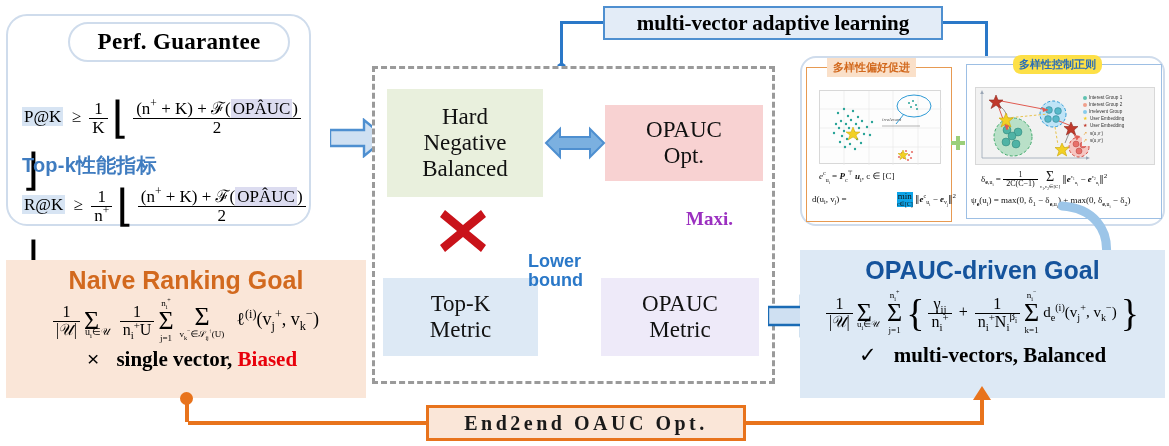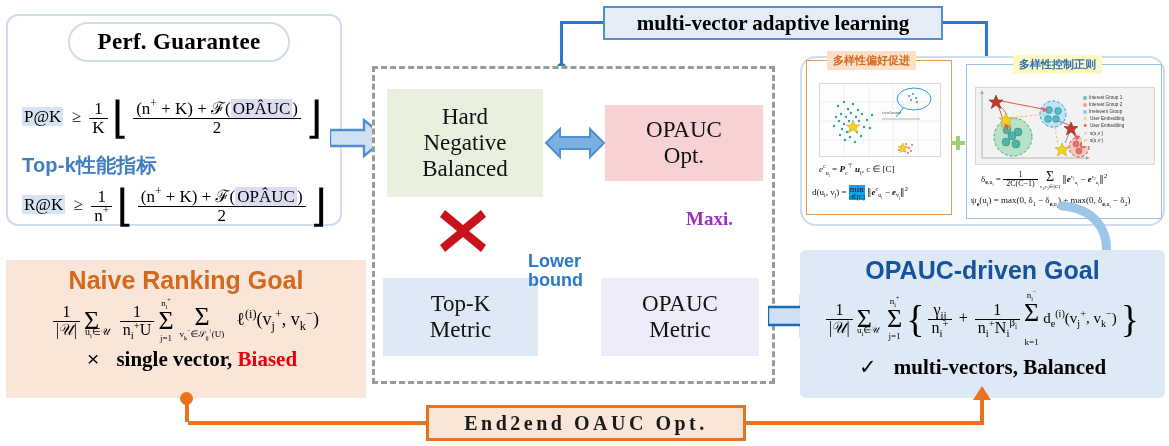--- a/index.html
+++ b/index.html
@@ -14,24 +14,24 @@
     position: relative;
     width: 1169px;
     height: 446px;
     background: #ffffff;
     overflow: hidden;
   }
   .abs { position: absolute; }
 
   
   #perf-card {
-    left: 6px; top: 14px; width: 336px; height: 212px;
+    left: 6px; top: 14px; width: 305px; height: 212px;
     background: #ffffff;
     border: 2.5px solid #cfdcec;
-    border-radius: 12px;
+    border-radius: 21px;
   }
   #perf-title {
     left: 60px; top: 6px; width: 222px; height: 40px;
     background: #ffffff;
     border: 2.5px solid #cfdcec;
     border-radius: 20px;
     display: flex; align-items: center; justify-content: center;
     font-family: "Liberation Serif", serif;
     font-weight: bold;
     font-size: 23px;
@@ -123,34 +123,34 @@
     font-family: "Liberation Serif", serif; font-weight: bold;
     font-size: 21px; color: #000;
   }
 
   
   #right-card {
     left: 800px; top: 56px; width: 365px; height: 170px;
     background: #ffffff; border: 2.5px solid #cfdcec; border-radius: 16px;
   }
   #sub-left {
-    left: 806px; top: 60px; width: 146px; height: 155px;
+    left: 806px; top: 67px; width: 146px; height: 155px;
     background: #ffffff; border: 1.6px solid #e79a52;
   }
   #sub-right {
     left: 966px; top: 64px; width: 196px; height: 155px;
     background: #ffffff; border: 1.6px solid #9dbfe4;
   }
   .sub-tag {
     position: absolute; top: -10px;
     font-family: "Liberation Sans", sans-serif; font-weight: bold;
     font-size: 11px; padding: 2px 6px; white-space: nowrap;
   }
   #tag-left  { left: 20px; background: #fae0c9; color: #d2691e; }
-  #tag-right { left: 46px; background: #fef9c3; color: #2a6db5; }
+  #tag-right { left: 46px; background: #fde047; color: #2a6db5; border-radius: 8px; }
 
   .plot-frame {
     position:absolute; background: #fdfdfd; border: 1px solid #d8d8d8;
   }
   #plotL { left: 12px; top: 22px; width: 122px; height: 74px; }
   #plotR { left: 8px; top: 22px; width: 180px; height: 78px; background: #f2f2f2; }
 
   .fx { position:absolute; font-family: "Liberation Serif", serif; color:#111; white-space: nowrap; }
 
   #plus-sign { left: 949px; top: 135px; width: 18px; height: 18px; }
@@ -163,21 +163,20 @@
     padding: 2px 1px;
   }
   .legend-row { display:flex; align-items:center; gap:2px; white-space: nowrap; }
   .lg-dot { width:4px; height:4px; border-radius:50%; display:inline-block; flex:none; }
   .lg-star { font-size: 5px; line-height: 1; flex:none; width: 5px;}
 
   
   #opauc-goal {
     left: 800px; top: 250px; width: 365px; height: 148px;
     background: #dde9f5;
-    border-radius: 6px;
   }
   #goal-title {
     width:100%; text-align:center; margin-top: 6px;
     font-family: "Liberation Sans", sans-serif; font-weight: bold;
     font-size: 25px; color: #15539c;
   }
   #goal-formula {
     margin-top: 6px; text-align:center;
     font-family:"Liberation Serif", serif; font-size: 16px; color:#000;
   }
@@ -397,21 +396,21 @@
         <path d="M84 23 L76 33" stroke="#2f9bd6" stroke-width="1" fill="none"></path>
         <line x1="62" y1="35" x2="100" y2="35" stroke="#6a6a6a" stroke-width="0.5"></line>
       </svg>
       <div class="fx" style="left:62px; top:26px; font-size:5px; font-style:italic; color:#555;">irrelevent</div>
     </div>
     <div class="fx" style="left:12px; top:103px; font-size:9px;">
       <i>e</i><sup style="font-size:6px;">c</sup><sub style="font-size:6px;">u<sub>i</sub></sub> = <b><i>P</i></b><sub style="font-size:6px;">c</sub><sup style="font-size:6px;">⊤</sup> <b><i>u</i></b><sub style="font-size:6px;">i</sub>, c ∈ [C]
     </div>
     <div class="fx" style="left:5px; top:124px; font-size:9px;">
       d(u<sub style="font-size:6px;">i</sub>, v<sub style="font-size:6px;">j</sub>) =
-      <span style="display:inline-block; text-align:center; line-height:1; background:#0ea5e9; vertical-align:middle;">
+      <span style="display:inline-block; text-align:center; line-height:1; background:#0ea5e9; vertical-align:middle;margin-left:48px;">
         <span style="display:block;">min</span><span style="display:block; font-size:6px;">c∈[C]</span>
       </span>
       ∥<b><i>e</i></b><sup style="font-size:6px;">c</sup><sub style="font-size:6px;">u<sub>i</sub></sub> − <b><i>e</i></b><sub style="font-size:6px;">v<sub>j</sub></sub>∥<sup style="font-size:7px;">2</sup>
     </div>
   </div>
 
   <svg class="abs" id="plus-sign" viewBox="0 0 18 18">
     <path d="M7 1 h4 v5 h5 v4 h-5 v5 h-4 v-5 h-5 v-4 h5 z" fill="#9bcf7a"></path>
   </svg>
 
@@ -545,21 +544,21 @@
       <span class="frac">
         <span class="num">γ<sub>ij</sub></span><span class="den">n<sub>i</sub><sup>+</sup></span>
       </span>
       <span style="margin:0 3px;">+</span>
       <span class="frac">
         <span class="num">1</span><span class="den">n<sub>i</sub><sup>+</sup>N<sub>i</sub><sup>β<sub>i</sub></sup></span>
       </span>
       <span style="display:inline-block; vertical-align:middle; text-align:center; line-height:1;">
         <span style="font-size:9px; display:block;">n<sub>i</sub><sup>−</sup></span>
         <span style="font-size:26px; display:block;">Σ</span>
-        <span style="font-size:9px; display:block;margin-top:12px;">k=1</span>
+        <span style="font-size:9px; display:block;">k=1</span>
       </span>
       <span style="font-size:15px;">d<sub>e</sub><sup>(i)</sup>(v<sub>j</sub><sup>+</sup>, v<sub>k</sub><sup>−</sup>)</span>
       <span style="font-size:38px; vertical-align:middle; font-weight:300;">}</span>
     </div>
     <div id="goal-foot">
       <span class="ck">✓</span>
       <span>multi-vectors, Balanced</span>
     </div>
   </div>
 

